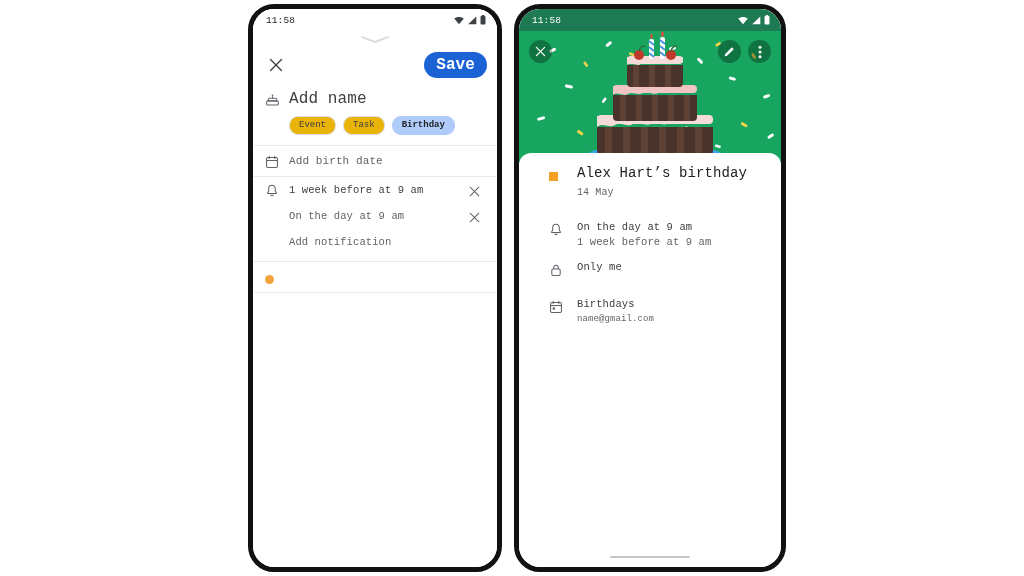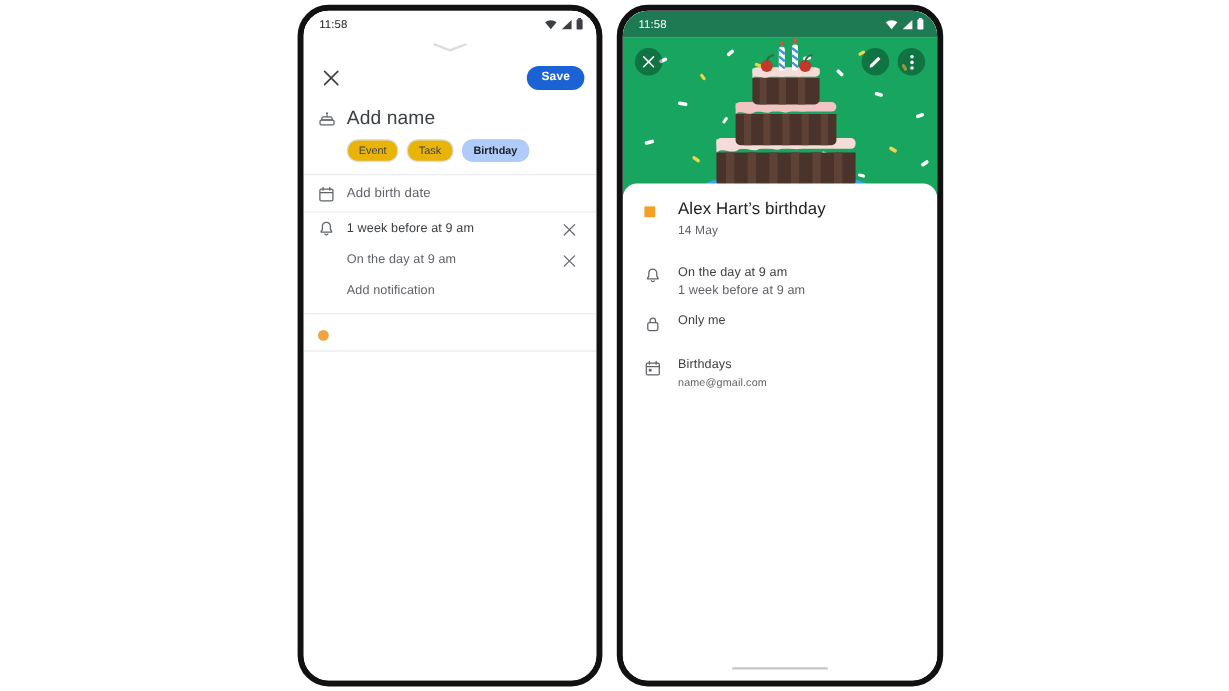--- a/index.html
+++ b/index.html
@@ -2,21 +2,21 @@
 <html><head>
 <meta charset="utf-8">
 <style>
   * { box-sizing: border-box; margin: 0; padding: 0; }
   html, body {
     width: 1024px; height: 576px;
     background: #ffffff;
     font-family: "Liberation Sans", sans-serif;
     overflow: hidden;
   }
-  .stage { position: relative; width: 872px; height: 576px; background: #fff; }
+  .stage { position: relative; width: 872px; height: 576px; background: #fff; font-family: Liberation Mono, monospace; }
 
   
   .phone {
     position: absolute;
     background: #ffffff;
     border: 5px solid #111111;
     border-radius: 26px;
     overflow: hidden;
   }
   #phone-left  { left: 248px; top: 4px;  width: 254px; height: 568px; }
@@ -53,21 +53,21 @@
     padding: 0 10px 0 12px;
   }
   .icon-btn {
     width: 22px; height: 22px;
     display: flex; align-items: center; justify-content: center;
     color: #3c4043;
   }
   .save-btn {
     background: #1b62d4;
     color: #fff;
-    font-size: 10px;
+    font-size: 16px;
     font-weight: bold;
     padding: 5px 12px;
     border-radius: 14px;
     letter-spacing: .1px;
     line-height: 1;
   }
 
   .row {
     display: flex;
     align-items: center;
@@ -79,21 +79,21 @@
     display: flex; align-items: center; justify-content: flex-start;
     color: #5f6368;
     padding-top: 2px;
   }
   .row .body { flex: 1; }
   .row .trail {
     width: 22px; display: flex; justify-content: center;
     color: #5f6368; padding-top: 2px;
   }
 
-  .title-row { align-items: center; padding-top: 7px; padding-bottom: 4px; min-height: 30px; }
+  .title-row { align-items: flex-end; padding-top: 7px; padding-bottom: 4px; min-height: 30px; }
   .add-name {
     font-size: 16px;
     color: #3c4043;
     letter-spacing: .1px;
   }
 
   .chips {
     display: flex; gap: 7px;
     padding: 4px 12px 10px 36px;
   }
@@ -154,21 +154,21 @@
     color: #fff;
   }
   .hero-right { display: flex; gap: 7px; }
 
   .detail-card {
     position: relative;
     background: #fff;
     border-radius: 12px 12px 0 0;
     margin-top: -12px;
     z-index: 4;
-    padding: 12px 0 0 4px;
+    padding: 12px 0 0 16px;
     min-height: 200px;
   }
   .d-row { display: flex; align-items: flex-start; padding: 0 14px 0 14px; }
   .d-lead { width: 28px; min-width: 28px; color: #5f6368; display: flex; justify-content: flex-start; padding-top: 3px; }
   .d-body { flex: 1; }
   .ev-title { font-size: 14px; color: #202124; letter-spacing: .1px; line-height: 1.25; }
   .ev-date  { font-size: 10px; color: #5f6368; margin-top: 4px; letter-spacing: .1px; }
   .sq-orange { width: 9px; height: 9px; background: #f4a026; display: block; margin-top: 4px; }
   .d-line { font-size: 10.5px; color: #3c4043; letter-spacing: .1px; line-height: 1.5; }
   .d-line.sub { color: #5f6368; }

